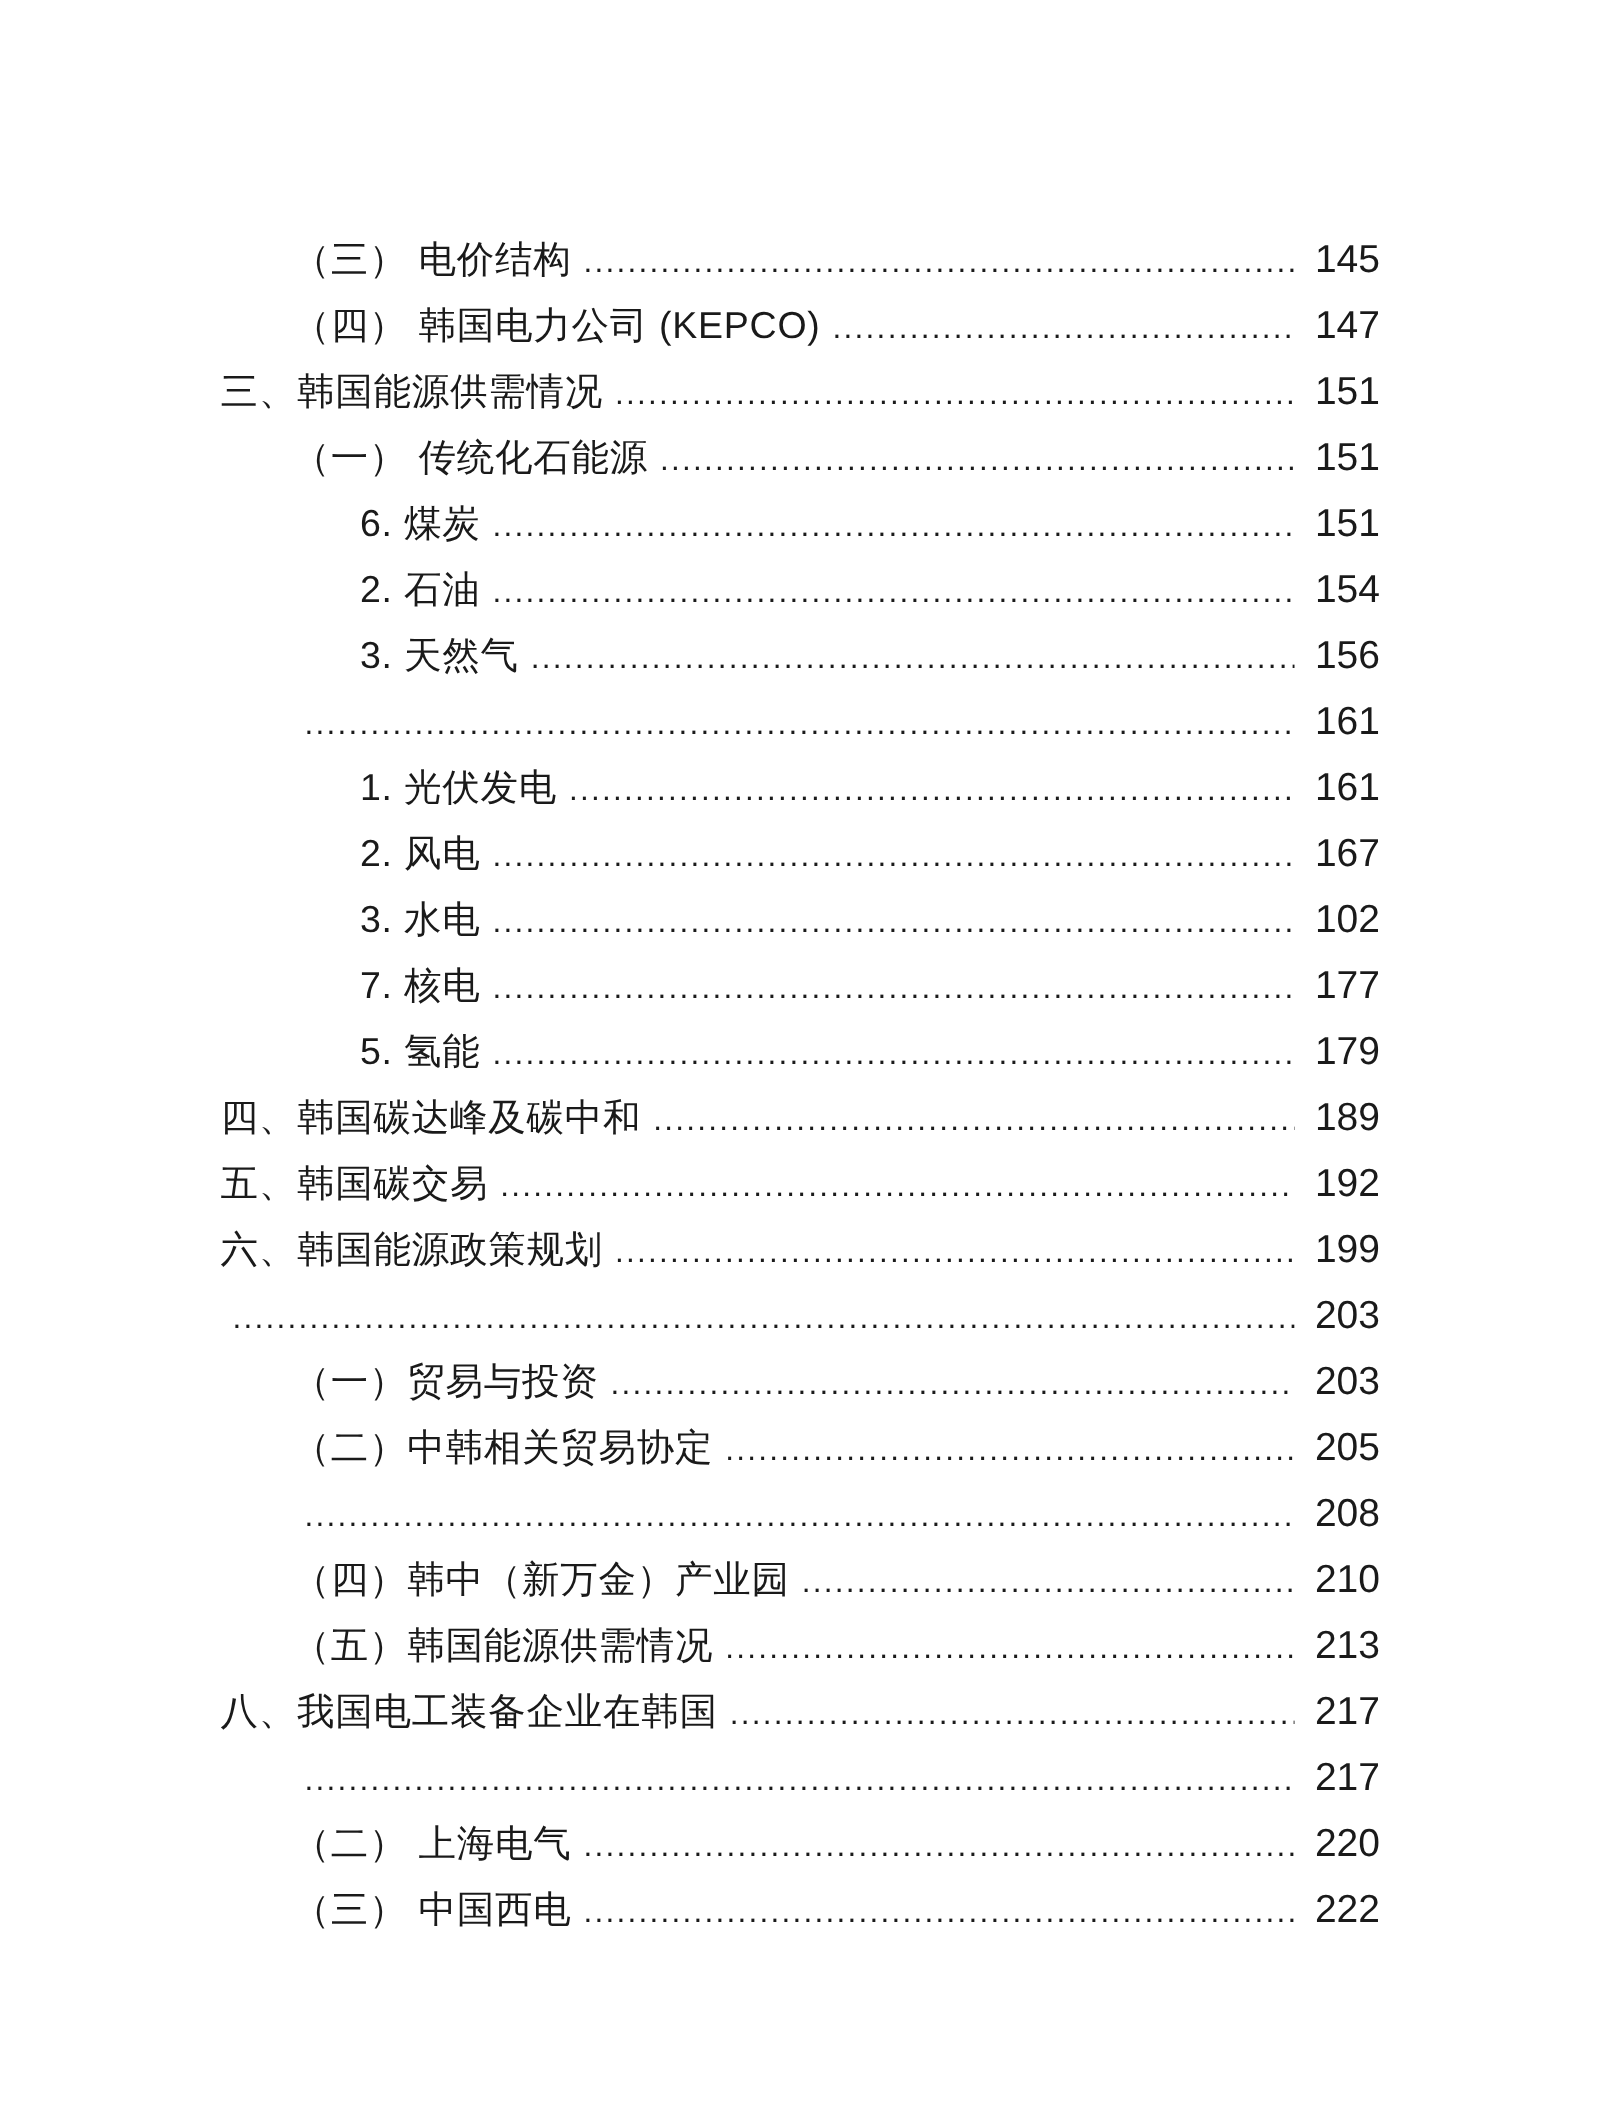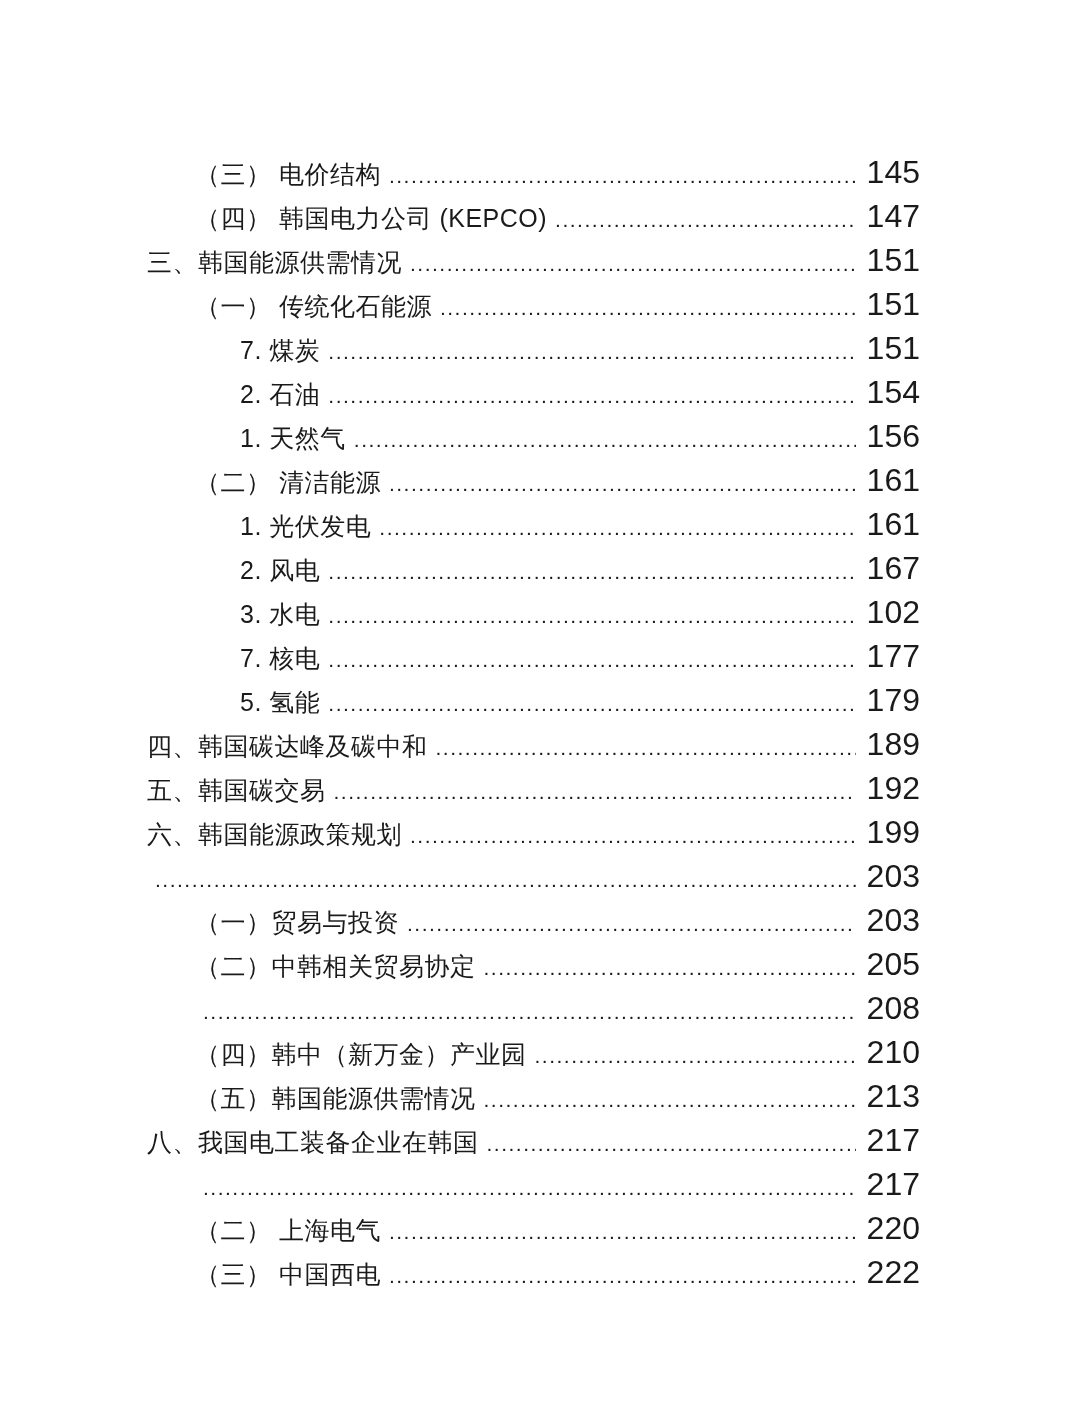--- a/index.html
+++ b/index.html
@@ -44,21 +44,21 @@
     margin-left: 8px;
     margin-right: 11px;
     font-size: 21px;
     letter-spacing: 1.5px;
     color: #1a1a1a;
   }
   .toc-page-num {
     flex: 0 0 auto;
     min-width: 46px;
     text-align: right;
-    font-size: 32px;
+    font-size: 26px;
   }
 </style>
 </head>
 <body>
 
 <div class="toc-page-surface" id="toc-container">
   <div class="toc-row level-2">
     <span class="toc-title">（三） 电价结构</span>
     <span class="toc-dots" aria-hidden="true">............................................................................................................................................................................................................................................................................................................</span>
     <span class="toc-page-num">145</span>
@@ -76,39 +76,38 @@
     <span class="toc-page-num">151</span>
   </div>
 
   <div class="toc-row level-2">
     <span class="toc-title">（一） 传统化石能源</span>
     <span class="toc-dots" aria-hidden="true">............................................................................................................................................................................................................................................................................................................</span>
     <span class="toc-page-num">151</span>
   </div>
 
   <div class="toc-row level-3">
-    <span class="toc-title">7. 煤炭</span>
+    <span class="toc-title">6. 煤炭</span>
     <span class="toc-dots" aria-hidden="true">............................................................................................................................................................................................................................................................................................................</span>
     <span class="toc-page-num">151</span>
   </div>
 
   <div class="toc-row level-3">
     <span class="toc-title">2. 石油</span>
     <span class="toc-dots" aria-hidden="true">............................................................................................................................................................................................................................................................................................................</span>
     <span class="toc-page-num">154</span>
   </div>
 
   <div class="toc-row level-3">
-    <span class="toc-title">1. 天然气</span>
+    <span class="toc-title">3. 天然气</span>
     <span class="toc-dots" aria-hidden="true">............................................................................................................................................................................................................................................................................................................</span>
     <span class="toc-page-num">156</span>
   </div>
 
   <div class="toc-row level-2">
-    <span class="toc-title">（二） 清洁能源</span>
     <span class="toc-dots" aria-hidden="true">............................................................................................................................................................................................................................................................................................................</span>
     <span class="toc-page-num">161</span>
   </div>
 
   <div class="toc-row level-3">
     <span class="toc-title">1. 光伏发电</span>
     <span class="toc-dots" aria-hidden="true">............................................................................................................................................................................................................................................................................................................</span>
     <span class="toc-page-num">161</span>
   </div>
 

